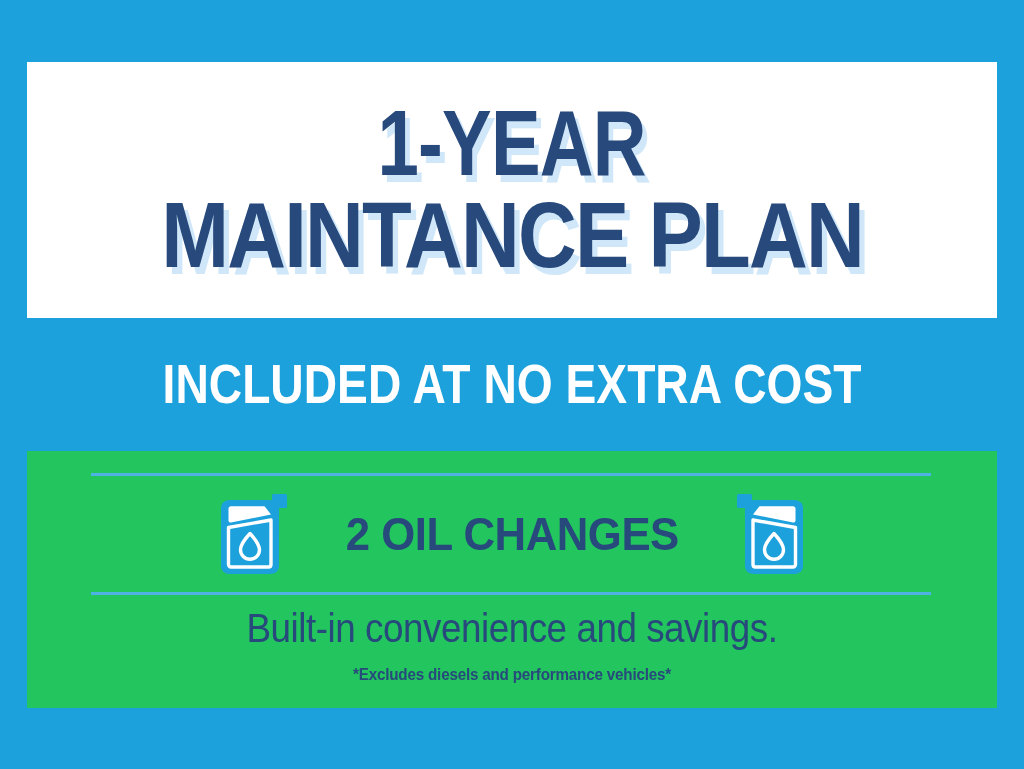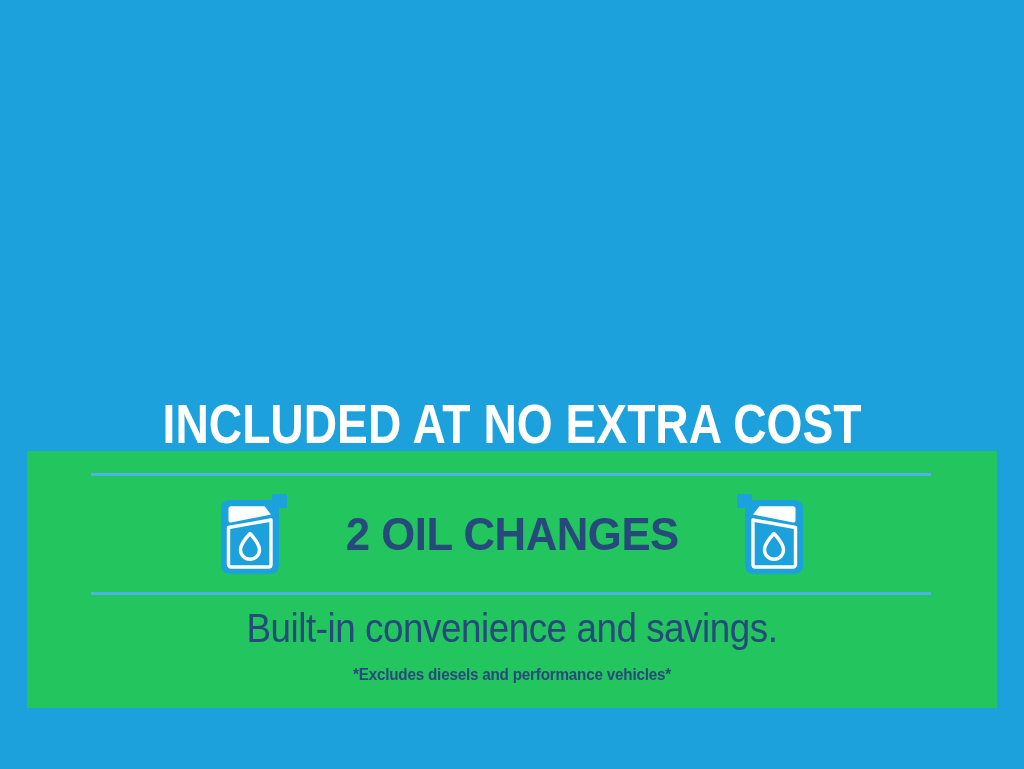--- a/index.html
+++ b/index.html
@@ -63,21 +63,20 @@
   
   .subtitle-band {
     position: absolute;
     left: 27px;
     top: 318px;
     width: 970px;
     height: 133px;
     display: flex;
     align-items: center;
     justify-content: center;
-    margin-top: 40px;
   }
   .subtitle-text {
     color: #ffffff;
     font-family: "Liberation Sans", sans-serif;
     font-weight: bold;
     font-size: 55px;
     letter-spacing: 0px;
     white-space: nowrap;
     transform: scaleX(0.84);
     transform-origin: center center;
@@ -168,20 +167,24 @@
     white-space: nowrap;
     transform: scaleX(0.95);
     line-height: 1;
   }
 </style>
 </head>
 <body>
 
 <div class="poster">
 
+  <div class="headline-card">
+    <div class="headline-line headline-line-1">1-YEAR</div>
+    <div class="headline-line headline-line-2">MAINTANCE PLAN</div>
+  </div>
 
   <div class="subtitle-band">
     <div class="subtitle-text">INCLUDED AT NO EXTRA COST</div>
   </div>
 
   <div class="detail-card">
 
     <div class="divider divider-top"></div>
 
     <div class="benefit-row">

